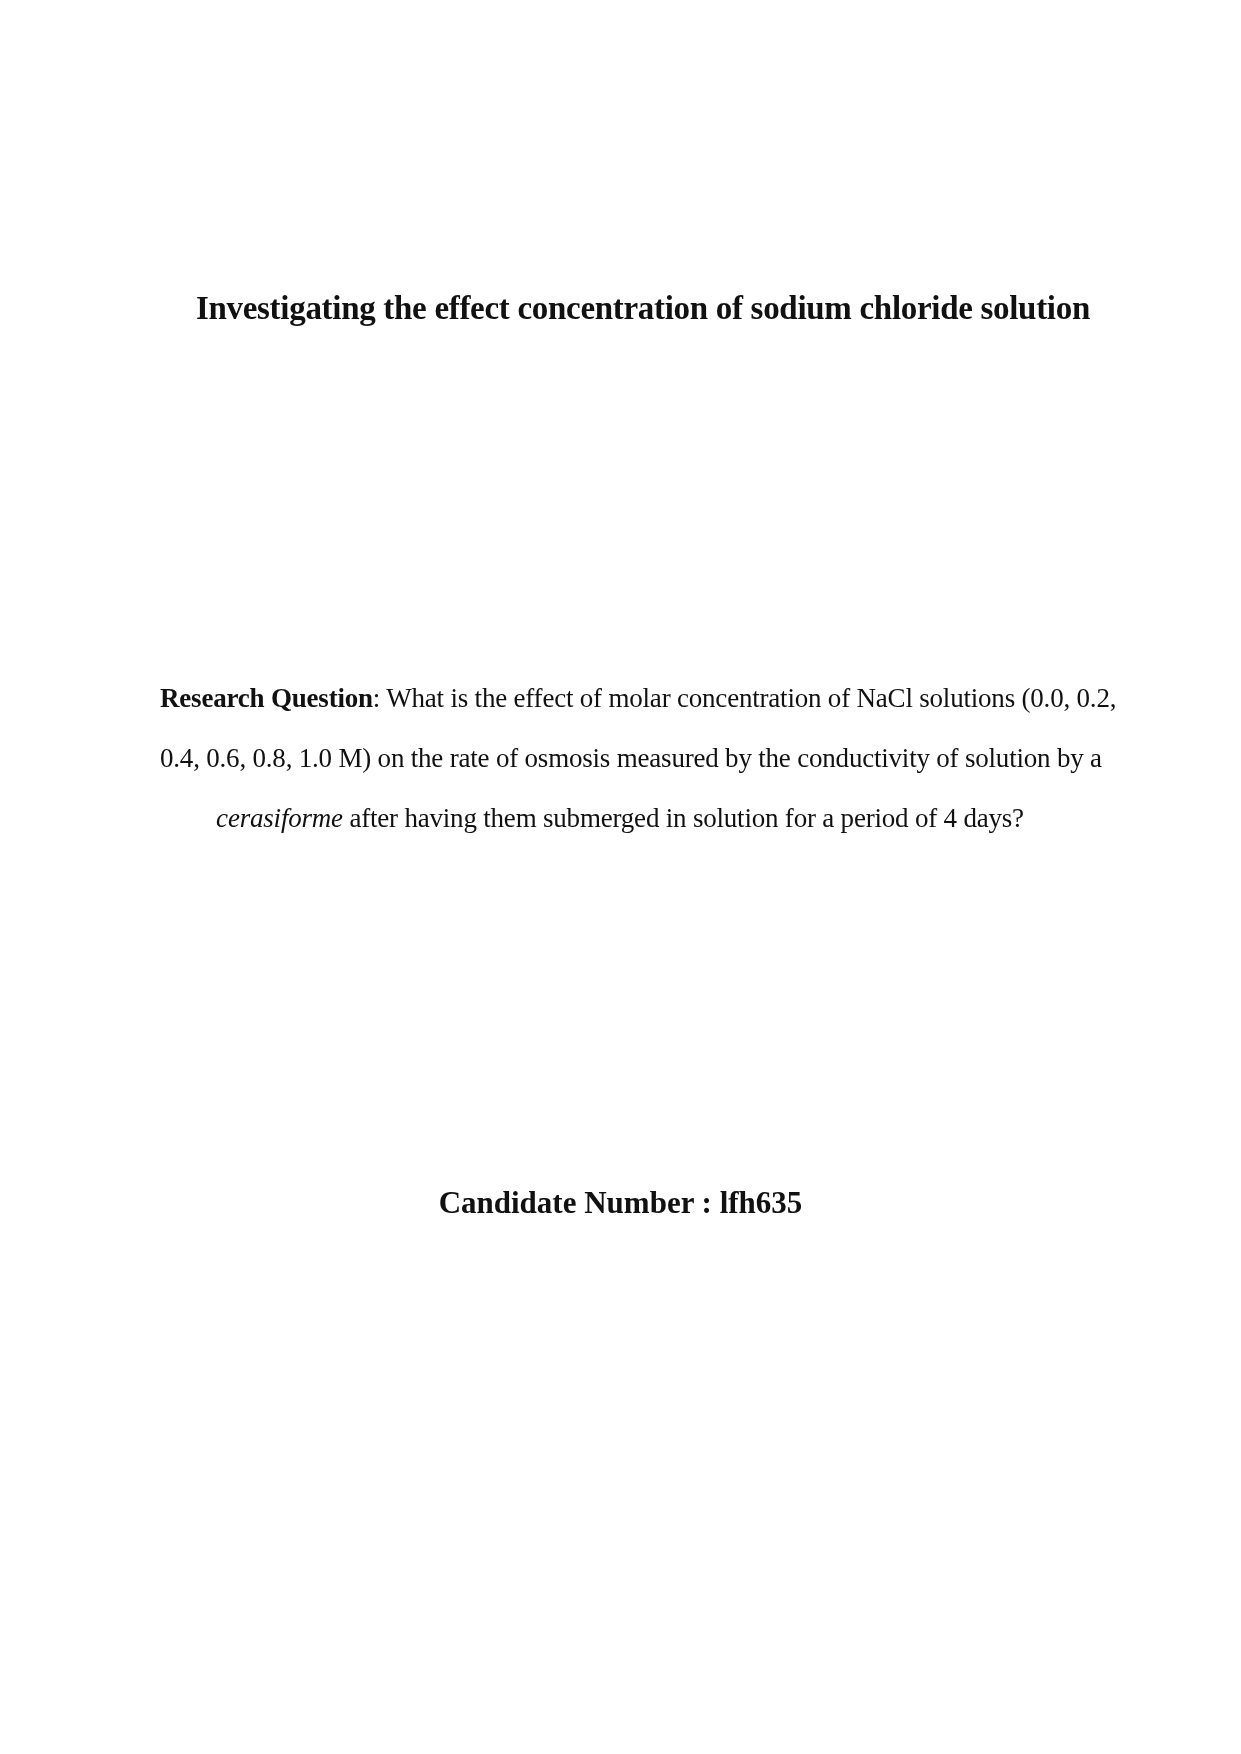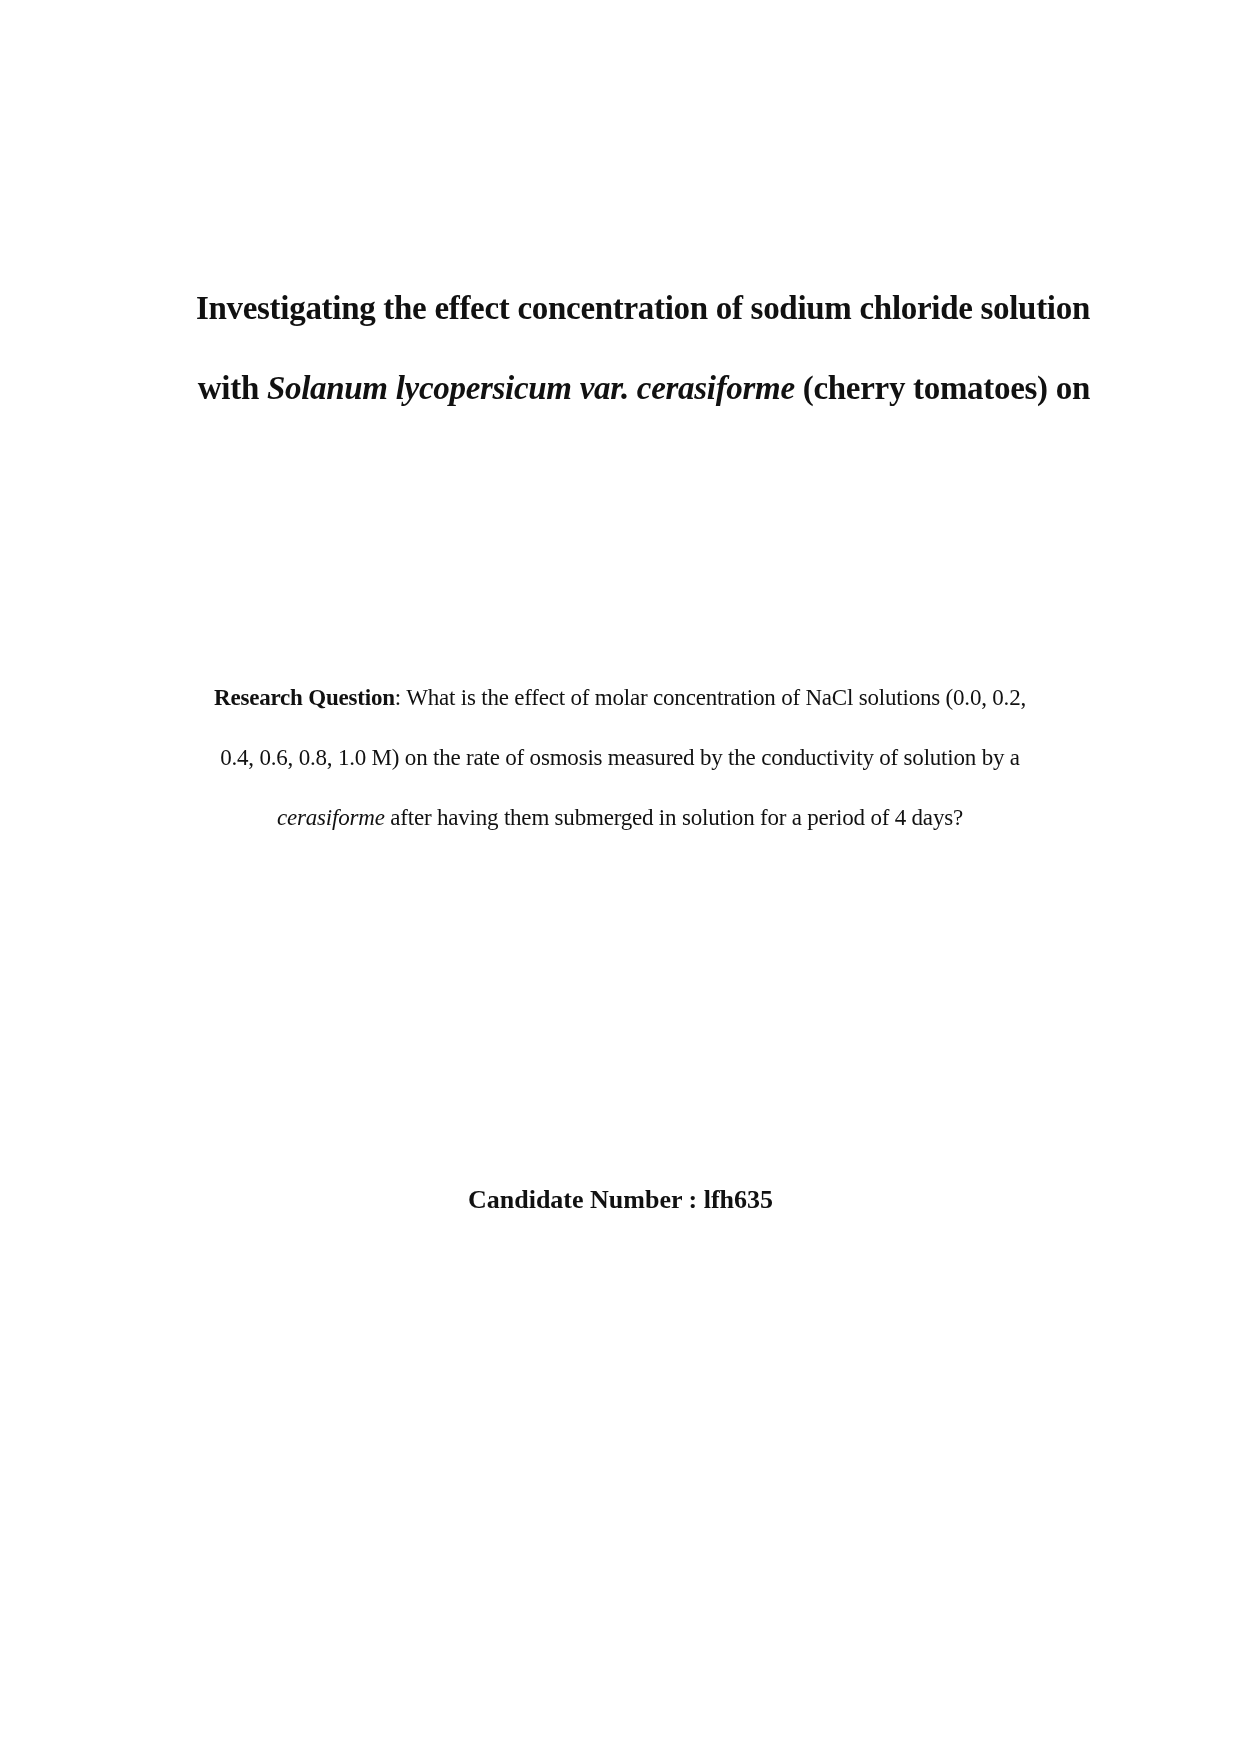--- a/index.html
+++ b/index.html
@@ -37,49 +37,48 @@
     .title-line {
       display: block;
       white-space: nowrap;
     }
     .rq-block {
       position: absolute;
       left: 160px;
       top: 668px;
       width: 920px;
       text-align: center;
-      font-size: 23px;
+      font-size: 27px;
       line-height: 60px;
       letter-spacing: -0.2px;
     }
     .rq-line {
       display: block;
       white-space: nowrap;
     }
     .meta-block {
       position: absolute;
       left: 0;
       width: 1241px;
       text-align: center;
       font-weight: bold;
-      font-size: 26px;
+      font-size: 31px;
     }
     .candidate { top: 1185px; }
     .wordcount { top: 1262px; }
     i { font-style: italic; }
     b { font-weight: bold; }
   </style>
 </head>
 <body>
 
 <div class="page">
 
   <div class="title-block">
     <span class="title-line">Investigating the effect concentration of sodium chloride solution</span>
-    <span class="title-line"><span>with </span><i>Solanum lycopersicum var. cerasiforme</i><span> (cherry tomatoes) on</span></span>
   </div>
 
   <div class="rq-block">
     <span class="rq-line"><b>Research Question</b><span>: What is the effect of molar concentration of NaCl solutions (0.0, 0.2,</span></span>
     <span class="rq-line">0.4, 0.6, 0.8, 1.0 M) on the rate of osmosis measured by the conductivity of solution by a</span>
     <span class="rq-line"><i>cerasiforme</i><span> after having them submerged in solution for a period of 4 days?</span></span>
   </div>
 
   <div class="meta-block candidate">Candidate Number : lfh635</div>
 

